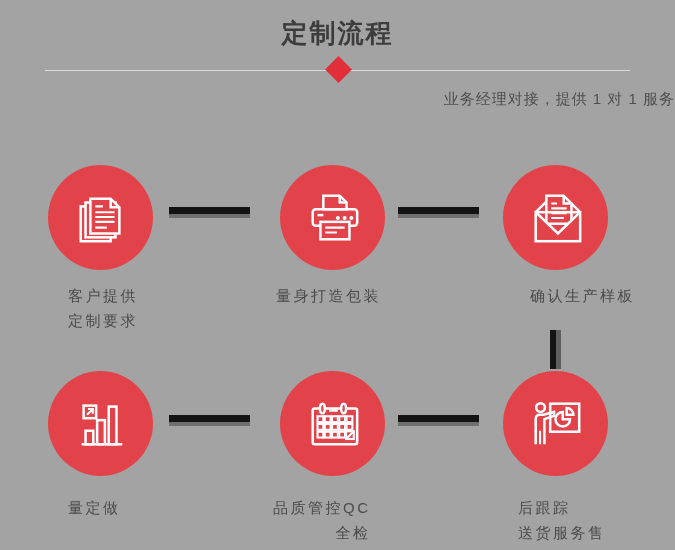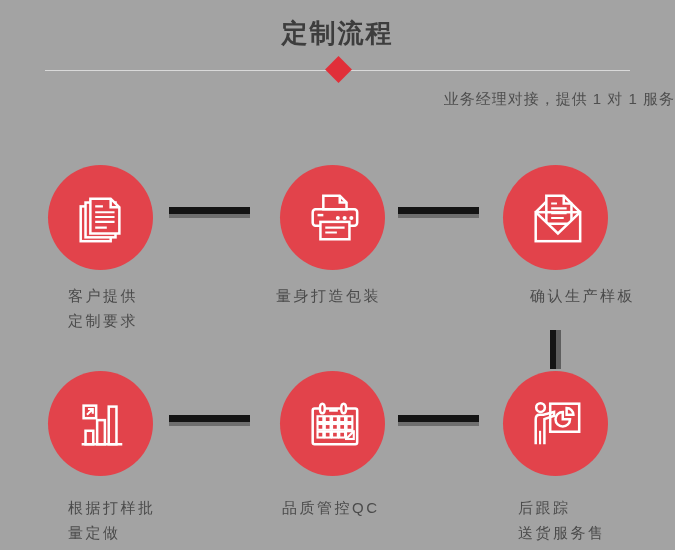--- a/index.html
+++ b/index.html
@@ -58,21 +58,21 @@
   .step-label {
     position: absolute;
     font-size: 15px; line-height: 25px; letter-spacing: 2.5px;
     color: var(--label-color, #4b4b4b);
     white-space: nowrap;
   }
   .l1 { left: 68px;  top: 283px; }
   .l2 { left: 276px; top: 283px; }
   .l3 { left: 530px; top: 283px; }
   .l4 { left: 68px;  top: 495px; }
-  .l5 { left: 282px; top: 495px; text-align: right; }
+  .l5 { left: 273px; top: 495px; text-align: right; }
   .l6 { left: 518px; top: 495px; }
 
   
   .hconn { position: absolute; width: 81px; }
   .hconn .bar-black { height: 7px; background: var(--connector-black, #141414); }
   .hconn .bar-gray  { height: 4px; background: var(--connector-gray, #6f6f6f); }
   .h1 { left: 169px; top: 207px; }
   .h2 { left: 398px; top: 207px; }
   .h3 { left: 169px; top: 415px; }
   .h4 { left: 398px; top: 415px; }
@@ -149,21 +149,20 @@
         <path d="M10,51 H52"></path>
         <rect x="14" y="37" width="8" height="14"></rect>
         <rect x="26" y="26" width="8" height="25"></rect>
         <rect x="38" y="12" width="8" height="39"></rect>
         <rect x="12" y="11" width="13" height="13"></rect>
         <path d="M15.5,20.5 L21.5,14.5 M16.5,14.5 H21.5 V19.5" class="icon-thin"></path>
       </g>
     </svg>
   </div>
   <div class="step-label l4">
-    <div>根据打样批</div>
     <div>量定做</div>
   </div>
 
   <div class="circle c5">
     <svg viewBox="0 0 60 60">
       <g class="icon-stroke">
         <rect x="9" y="14" width="46" height="37" rx="2"></rect>
         <ellipse class="fillbg" cx="19" cy="14" rx="2.5" ry="5"></ellipse>
         <ellipse class="fillbg" cx="41" cy="14" rx="2.5" ry="5"></ellipse>
         <path d="M26,16 H35"></path>
@@ -183,20 +182,21 @@
             <rect x="29" y="38" width="6" height="6"></rect>
             <rect x="36.5" y="38" width="6" height="6"></rect>
           <rect x="43.5" y="37.5" width="8" height="8"></rect>
           <path d="M43.5,45.5 L51.5,37.5"></path>
         </g>
       </g>
     </svg>
   </div>
   <div class="step-label l5">
     <div>品质管控QC</div>
+    <div>全检</div>
   </div>
 
   <div class="circle c6">
     <svg viewBox="0 0 60 60">
       <g class="icon-stroke">
         <rect x="24" y="9" width="30" height="29"></rect>
         <path d="M37,17.5 A7.5,7.5 0 1 0 44.5,25 L37,25 Z"></path>
         <path d="M41,13.5 A7,7 0 0 1 48,20.5 L41,20.5 Z"></path>
         <circle cx="14" cy="13" r="4.5"></circle>
         <path d="M9,51 L9,25 Q9,20.5 13,20.5 L17,20.5 L28,17.5 L28,21.5 L18,25 L18,51"></path>

